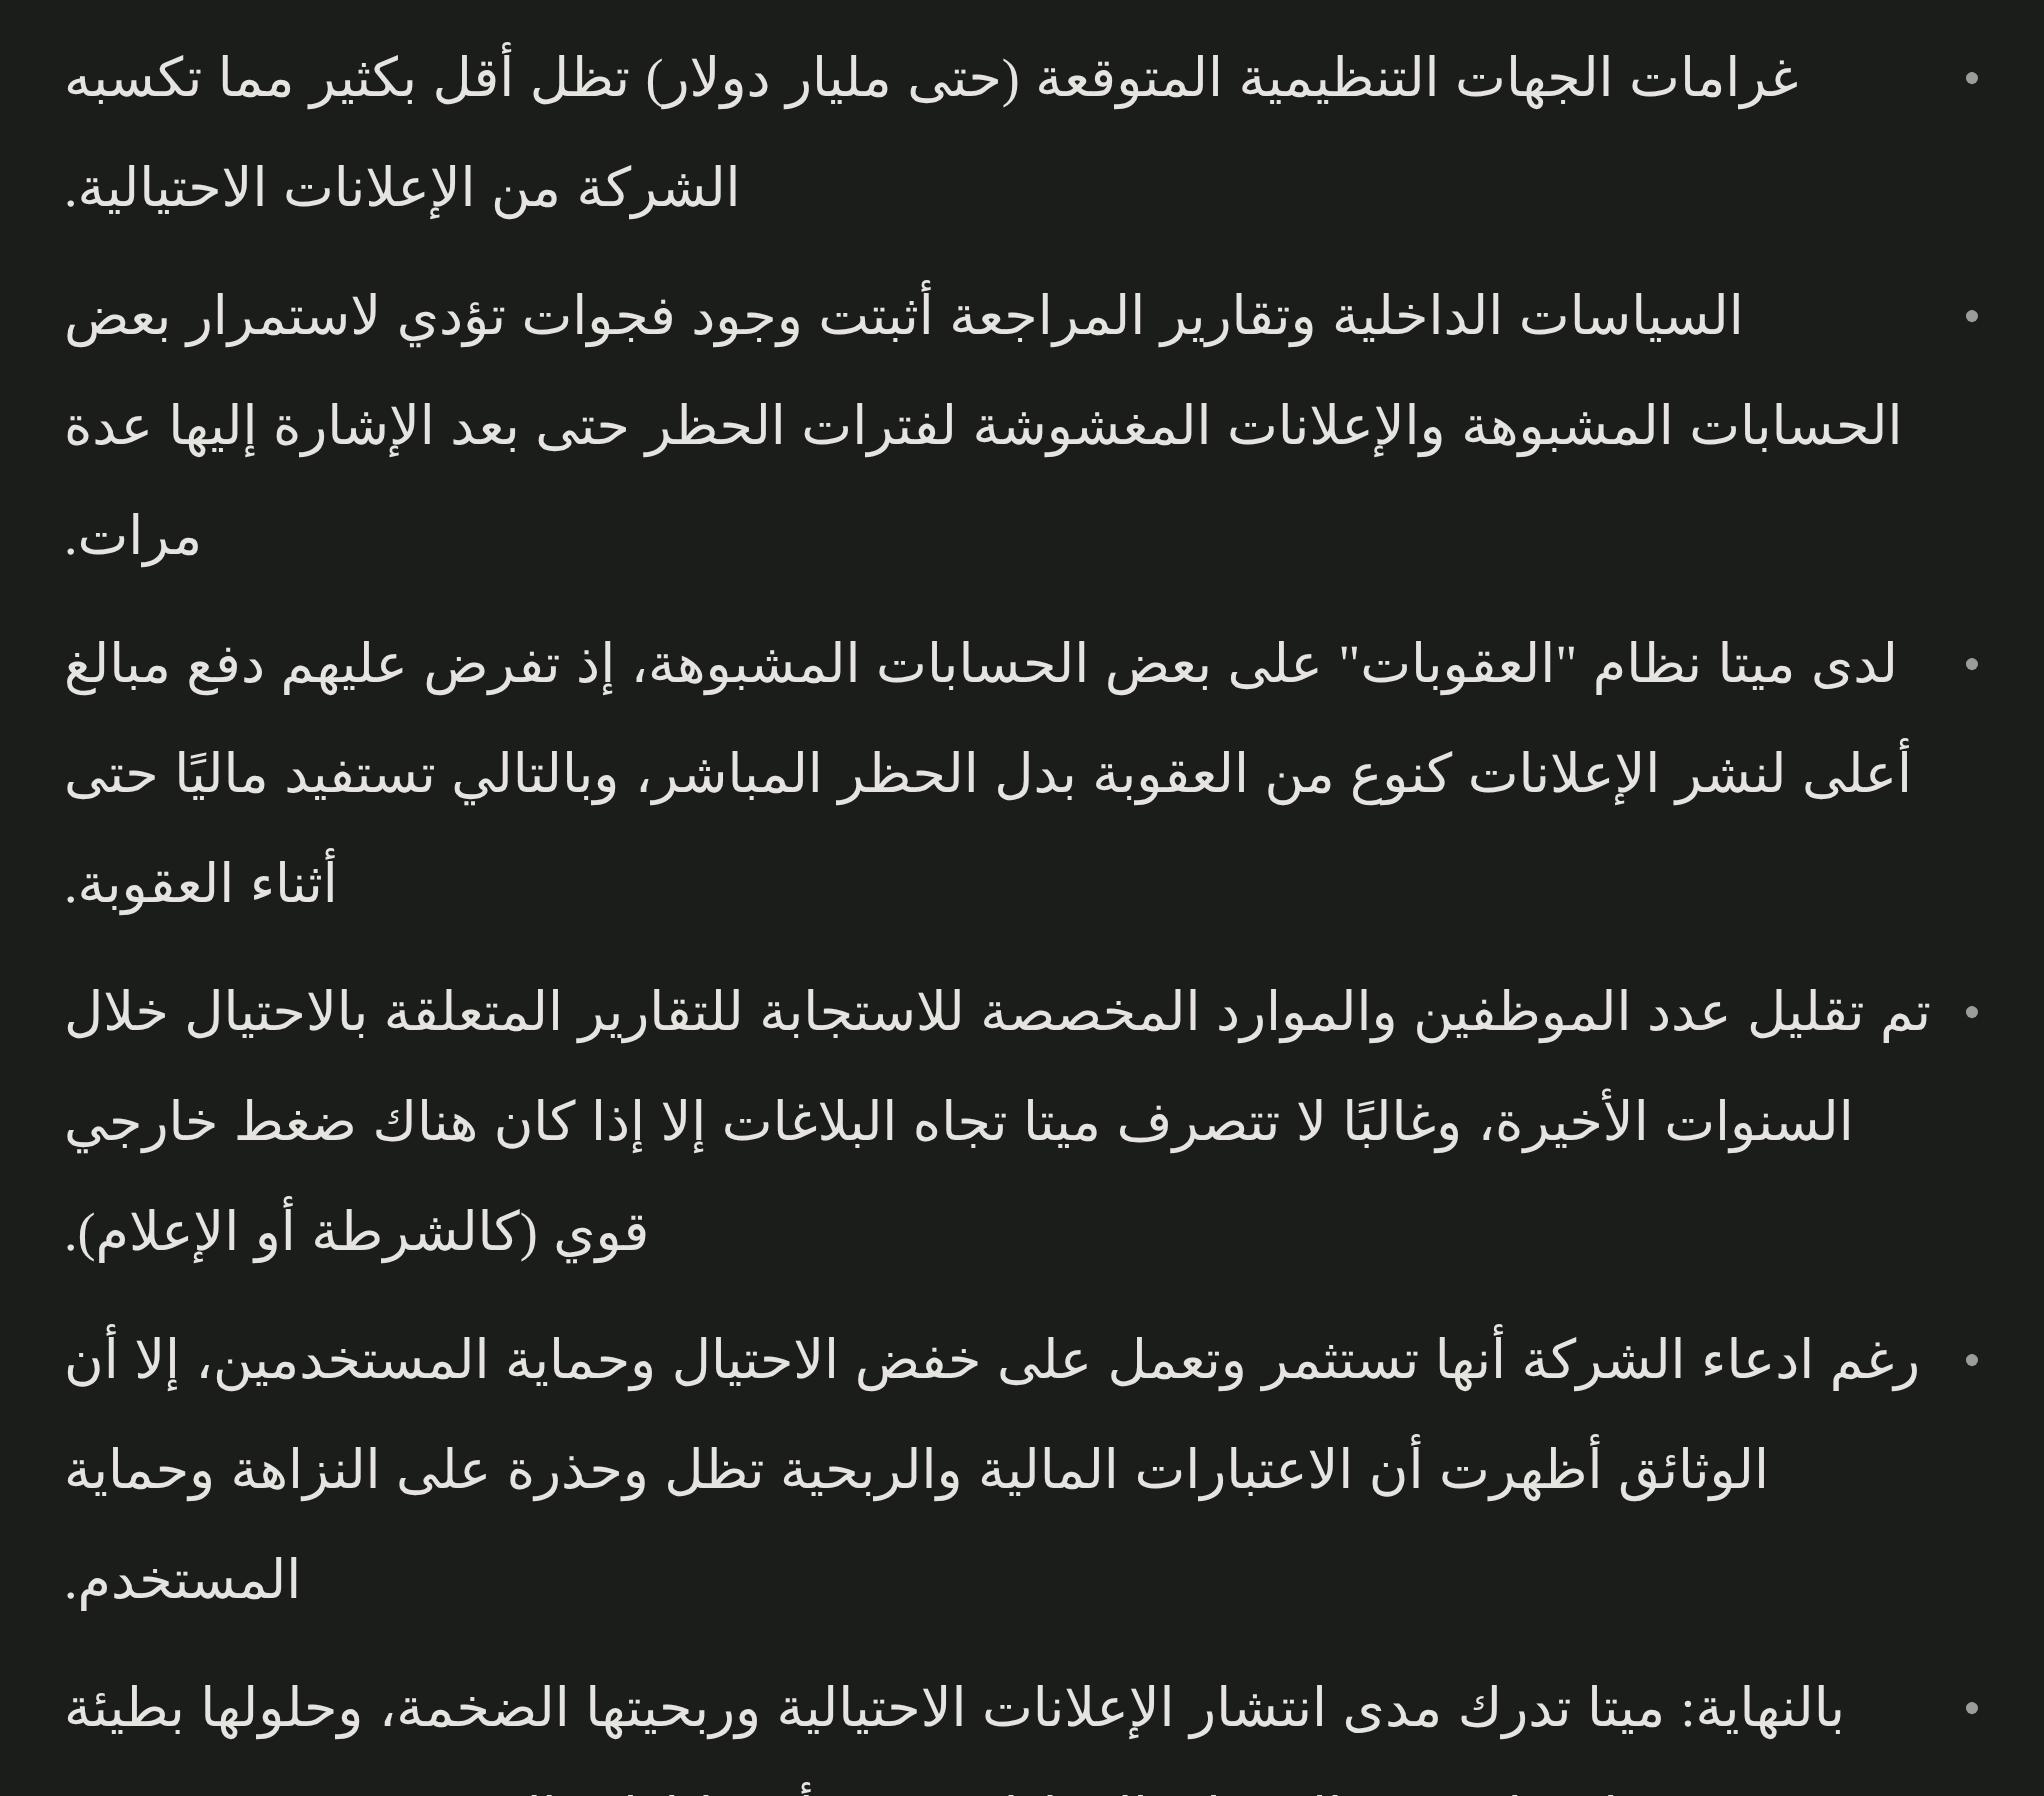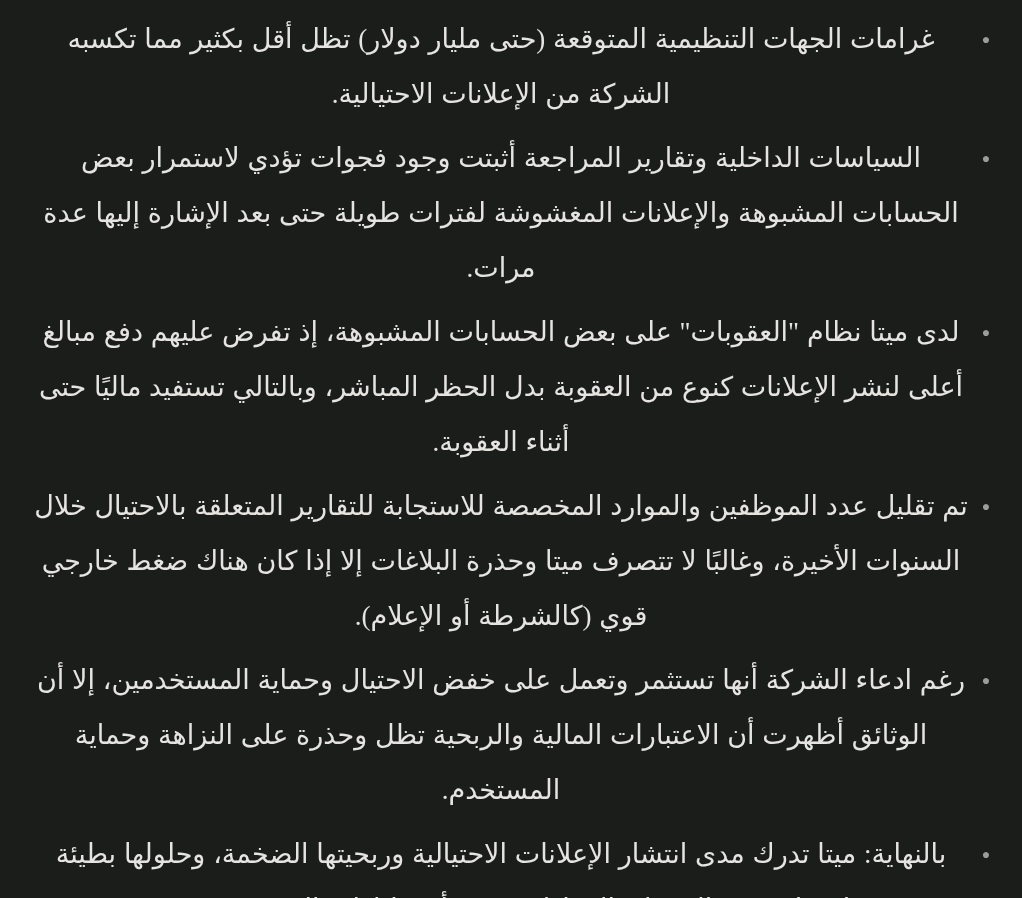--- a/index.html
+++ b/index.html
@@ -40,48 +40,48 @@
     flex: 0 0 32px;
     width: 32px;
     text-align: center;
     font-size: 14px;
     line-height: 55px;
     color: #9c9c9c;
     user-select: none;
   }
   .txt {
     flex: 1 1 auto;
-    text-align: center;
+    text-align: left;
     word-spacing: 1px;
   }
 </style>
 </head>
 <body>
 
 <div class="doc">
   <ul class="bullet-list">
 
     <li>
       <span class="marker">●</span>
       <span class="txt">غرامات الجهات التنظيمية المتوقعة (حتى مليار دولار) تظل أقل بكثير مما تكسبه الشركة من الإعلانات الاحتيالية.</span>
     </li>
 
     <li>
       <span class="marker">●</span>
-      <span class="txt">السياسات الداخلية وتقارير المراجعة أثبتت وجود فجوات تؤدي لاستمرار بعض الحسابات المشبوهة والإعلانات المغشوشة لفترات طويلة حتى بعد الإشارة إليها عدة مرات.</span>
+      <span class="txt">السياسات الداخلية وتقارير المراجعة أثبتت وجود فجوات تؤدي لاستمرار بعض الحسابات المشبوهة والإعلانات المغشوشة لفترات الحظر حتى بعد الإشارة إليها عدة مرات.</span>
     </li>
 
     <li>
       <span class="marker">●</span>
       <span class="txt">لدى ميتا نظام "العقوبات" على بعض الحسابات المشبوهة، إذ تفرض عليهم دفع مبالغ أعلى لنشر الإعلانات كنوع من العقوبة بدل الحظر المباشر، وبالتالي تستفيد ماليًا حتى أثناء العقوبة.</span>
     </li>
 
     <li>
       <span class="marker">●</span>
-      <span class="txt">تم تقليل عدد الموظفين والموارد المخصصة للاستجابة للتقارير المتعلقة بالاحتيال خلال السنوات الأخيرة، وغالبًا لا تتصرف ميتا وحذرة البلاغات إلا إذا كان هناك ضغط خارجي قوي (كالشرطة أو الإعلام).</span>
+      <span class="txt">تم تقليل عدد الموظفين والموارد المخصصة للاستجابة للتقارير المتعلقة بالاحتيال خلال السنوات الأخيرة، وغالبًا لا تتصرف ميتا تجاه البلاغات إلا إذا كان هناك ضغط خارجي قوي (كالشرطة أو الإعلام).</span>
     </li>
 
     <li>
       <span class="marker">●</span>
       <span class="txt">رغم ادعاء الشركة أنها تستثمر وتعمل على خفض الاحتيال وحماية المستخدمين، إلا أن الوثائق أظهرت أن الاعتبارات المالية والربحية تظل وحذرة على النزاهة وحماية المستخدم.</span>
     </li>
 
     <li>
       <span class="marker">●</span>
       <span class="txt">بالنهاية: ميتا تدرك مدى انتشار الإعلانات الاحتيالية وربحيتها الضخمة، وحلولها بطيئة وحذرة لضمان عدم الإضرار بالإيرادات، رغم أن مليارات المستخدمين يتعرضون لمخاطر الاحتيال يوميًا.</span>

